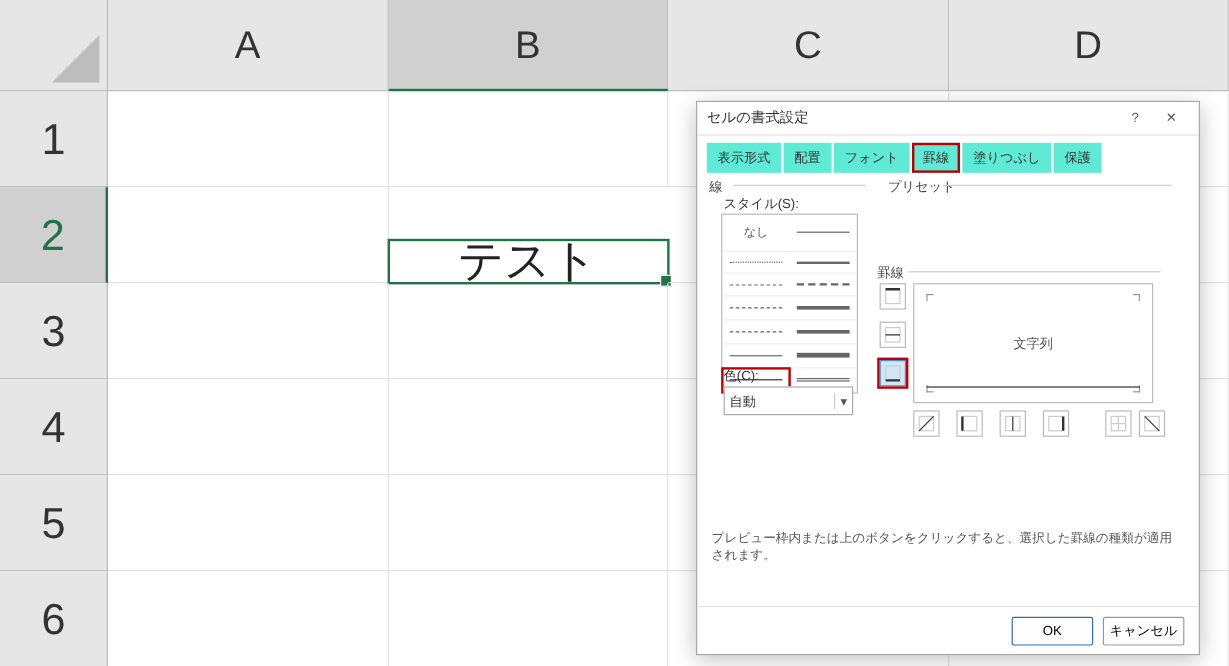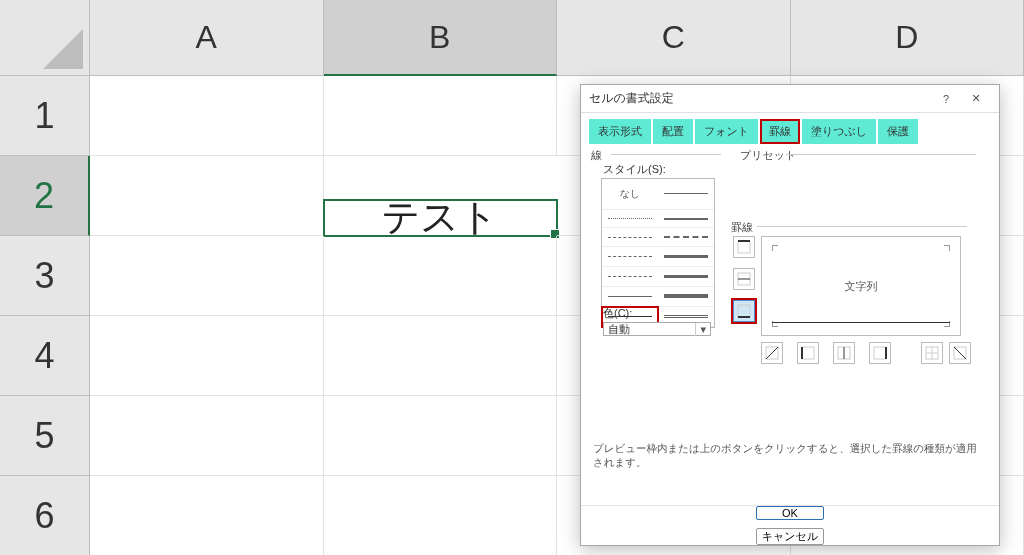--- a/index.html
+++ b/index.html
@@ -34,21 +34,21 @@
 
     
     .g-line { left:10px; top:4px; width:130px; height:200px; }
     .stylelbl { position:absolute; left:12px; top:14px; }
     .stylebox { position:absolute; left:10px; top:30px; width:114px; height:150px; border:1px solid #bbb; display:grid; grid-template-columns:1fr 1fr; }
     .st { border-bottom:1px solid #eee; display:flex; align-items:center; justify-content:center; position:relative; }
     .st .ln { width:80%; }
     .st.red { outline:2px solid #c00000; outline-offset:-1px; }
     .st.none { font-size:10px; color:#555; }
     .colorlbl { position:absolute; left:12px; top:158px; }
-    .colorsel { position:absolute; left:12px; top:174px; width:108px; height:14px; border:1px solid #aaa; display:flex; align-items:center; padding:0 4px; font-size:11px; background:#fff;justify-content:center; }
+    .colorsel { position:absolute; left:12px; top:174px; width:108px; height:24px; border:1px solid #aaa; display:flex; align-items:center; padding:0 4px; font-size:11px; background:#fff;justify-content:center; }
     .colorsel .dd { margin-left:auto; border-left:1px solid #ccc; padding-left:4px; color:#555; }
 
     
     .g-preset { left:159px; top:4px; width:240px; height:70px; }
     .preset-row { position:absolute; left:22px; top:14px; display:flex; gap:18px; }
     .pbtn { width:36px; display:flex; flex-direction:column; align-items:center; gap:2px; font-size:10px; color:#555; }
     .pbtn .ic { width:30px; height:26px; border:1px solid #bbb; display:flex; align-items:center; justify-content:center; }
 
     
     .g-border { left:150px; top:76px; width:240px; height:160px; }
@@ -60,21 +60,21 @@
     .preview .inner { position:absolute; left:10px; top:8px; width:6px; height:6px; border-left:1px solid #999; border-top:1px solid #999; }
     .preview .inner.tr { left:auto; right:10px; border-left:none; border-right:1px solid #999; }
     .preview .inner.bl { top:auto; bottom:8px; border-top:none; border-bottom:1px solid #999; }
     .preview .inner.br { top:auto; bottom:8px; left:auto; right:10px; border:none; border-right:1px solid #999; border-bottom:1px solid #999; }
     .preview .uline { position:absolute; left:10px; right:10px; bottom:12px; border-top:1px solid #333; }
     .bottomrow { position:absolute; left:30px; top:122px; display:flex; gap:14px; }
     .diag { position:absolute; right:0; top:122px; display:flex; gap:6px; }
 
     .hint { position:absolute; left:12px; top:298px; right:12px; font-size:10.5px; color:#555; }
 
-    .footer { height:40px; border-top:1px solid #e5e5e5; display:flex; align-items:center; justify-content:flex-end; gap:8px; padding:0 12px;flex-direction:column; }
+    .footer { height:40px; border-top:1px solid #e5e5e5; display:flex; align-items:center; justify-content:flex-end; gap:8px; padding:0 12px; }
     .fbtn { min-width:68px; height:24px; border:1px solid #999; background:#fdfdfd; font-size:11px; border-radius:2px; }
     .fbtn.ok { border-color:#2a6fb5; }
     .grp > .glabel { position:absolute; left:0; top:0; font-size:11px; color:#444; }
     .hr { position:absolute; background:#ccc; height:1px; }
   </style>
 </head>
 <body>
 
 <div class="sheet">
   <div class="colheads">

